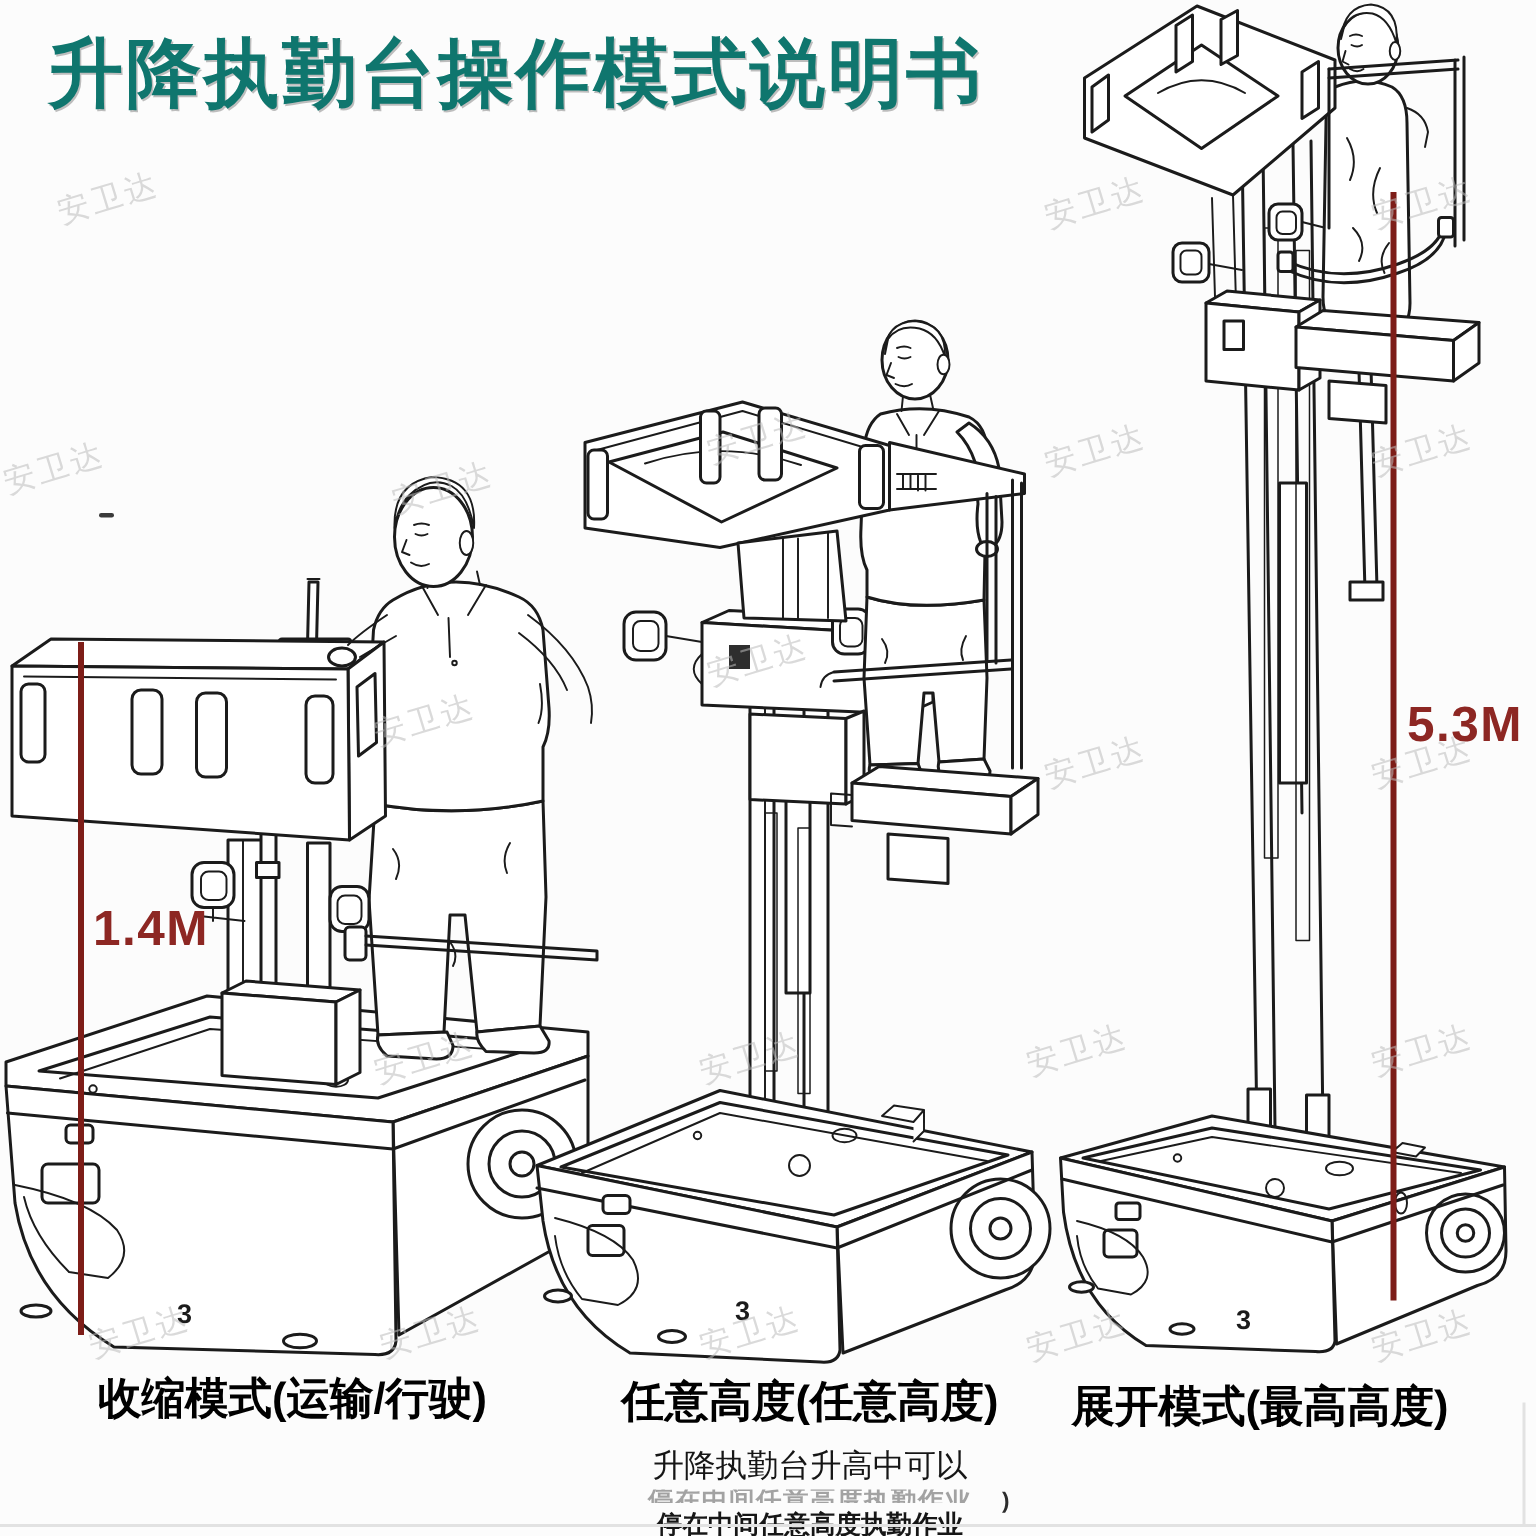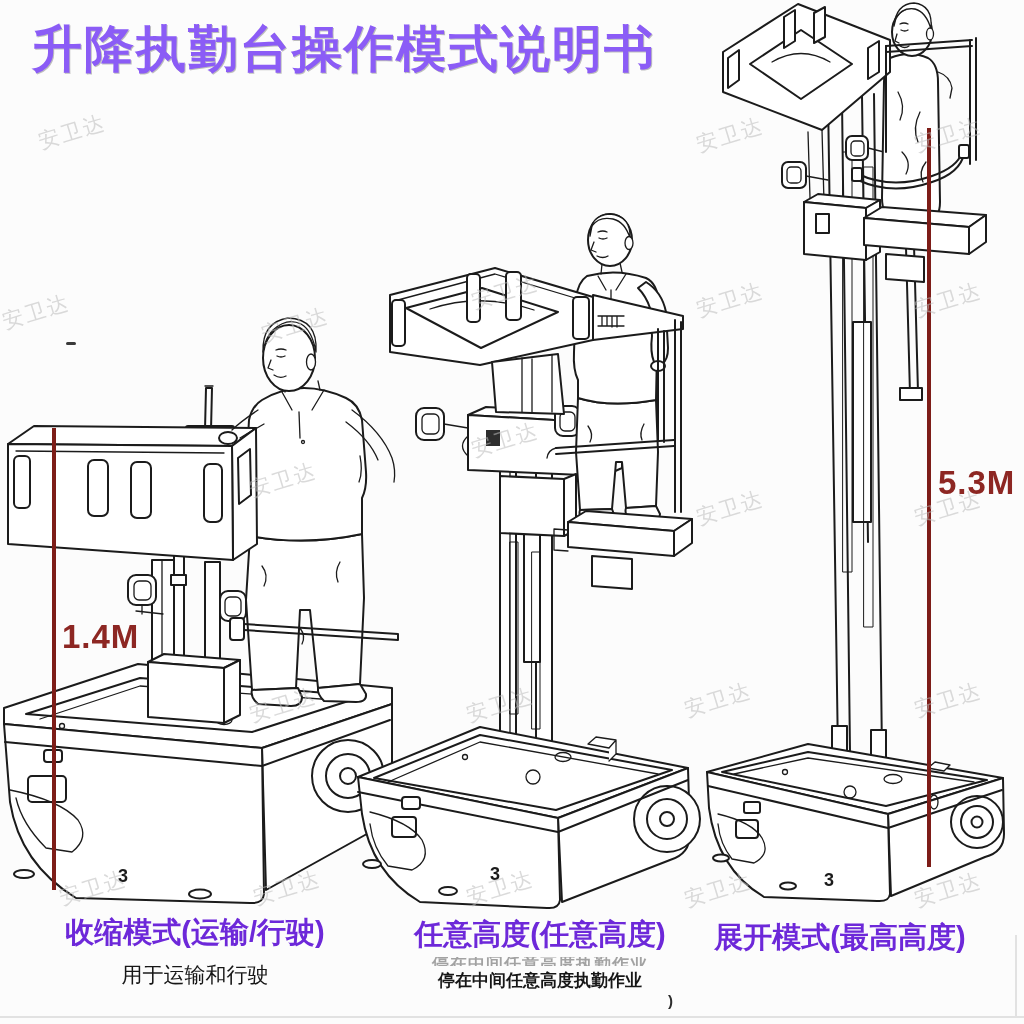--- a/index.html
+++ b/index.html
@@ -6,39 +6,39 @@
   body{
     width:1024px;height:1024px;position:relative;overflow:hidden;
     background:#fcfcfc;
     font-family:"Liberation Sans", sans-serif;
     color:#111;
   }
   .abs{position:absolute;}
   
   .page-title{
     left:32px;top:16px;
-    font-size:50px;font-weight:900;letter-spacing:2px;color:#8b5cf6;
+    font-size:50px;font-weight:900;letter-spacing:2px;color:#0f766e;
     white-space:nowrap;
     text-shadow:1px 1px 0 rgba(0,0,0,.25);
   }
   
   svg{position:absolute;overflow:visible;}
   svg path,svg rect,svg circle,svg ellipse,svg line,svg polyline{
     stroke:#1b1b1b;stroke-width:2;fill:none;stroke-linecap:round;stroke-linejoin:round;
   }
   svg .f{fill:#ffffff;}
   svg .thin{stroke-width:1.3;}
   svg .dk{fill:#2e2e2e;stroke:none;}
   svg text{stroke:none;fill:#1b1b1b;font-weight:bold;font-size:18px;font-family:"Liberation Sans",sans-serif;}
   
   .measure-line{width:3.5px;background:#7d1d18;}
   .measure-label{font-size:33px;font-weight:600;color:#8d2723;letter-spacing:1px;}
   
   .caption{text-align:center;}
-  .caption .cap-title{font-size:29px;font-weight:800;color:#6d28d9;white-space:nowrap;}
+  .caption .cap-title{font-size:29px;font-weight:800;color:#000000;white-space:nowrap;}
   .caption .cap-line{font-size:21px;font-weight:500;margin-top:8px;color:#161616;white-space:nowrap;}
   .caption .cap-line-small{font-size:17px;font-weight:700;margin-top:3px;color:#161616;white-space:nowrap;}
   .ghost-line{height:9px;overflow:hidden;opacity:.38;margin-top:2px;}
   .ghost-line span{display:block;font-size:17px;font-weight:700;transform:translateY(-5px);letter-spacing:1px;}
   
   .wm{
     font-size:21px;letter-spacing:2px;color:#bdbdbd;opacity:.55;
     transform:translate(-50%,-50%) rotate(-17deg);
     white-space:nowrap;pointer-events:none;
   }
@@ -327,21 +327,21 @@
     <rect class="f" x="56" y="800" width="16" height="11" rx="2"></rect>
     <rect class="f" x="48" y="818" width="22" height="18" rx="3"></rect>
     <path class="thin" d="M30,812 Q64,820 74,836 Q83,852 66,861 L44,857 Q32,842 30,822"></path>
     <ellipse class="f" cx="33" cy="856" rx="8" ry="3.5"></ellipse>
     <ellipse class="f" cx="100" cy="884" rx="8" ry="3.5"></ellipse>
     <text x="136" y="884">3</text>
   </g>
 </svg>
 
 <div class="abs measure-line" style="left:52px;top:428px;height:462px"></div>
-<div class="abs measure-label" style="left:62px;top:618px">1.4M</div>
+<div class="abs measure-label" style="left:62px;top:600px">1.4M</div>
 
 <div class="abs measure-line" style="left:927px;top:128px;height:739px"></div>
 <div class="abs measure-label" style="left:938px;top:464px">5.3M</div>
 
 <div>
   <span class="abs wm" style="left:72px;top:132px">安卫达</span>
   <span class="abs wm" style="left:36px;top:312px">安卫达</span>
   <span class="abs wm" style="left:295px;top:325px">安卫达</span>
   <span class="abs wm" style="left:283px;top:480px">安卫达</span>
   <span class="abs wm" style="left:505px;top:292px">安卫达</span>
@@ -358,25 +358,25 @@
   <span class="abs wm" style="left:948px;top:700px">安卫达</span>
   <span class="abs wm" style="left:93px;top:888px">安卫达</span>
   <span class="abs wm" style="left:287px;top:888px">安卫达</span>
   <span class="abs wm" style="left:500px;top:888px">安卫达</span>
   <span class="abs wm" style="left:718px;top:890px">安卫达</span>
   <span class="abs wm" style="left:948px;top:890px">安卫达</span>
 </div>
 
 <div class="abs caption" style="left:30px;top:913px;width:330px">
   <div class="cap-title">收缩模式(运输/行驶)</div>
-  <div class="cap-line">用于运输和行驶</div>
 </div>
 
 <div class="abs caption" style="left:385px;top:915px;width:310px">
   <div class="cap-title">任意高度(任意高度)</div>
+  <div class="cap-line">升降执勤台升高中可以</div>
   <div class="ghost-line">
       <span>停在中间任意高度执勤作业</span>
     </div>
   <div class="cap-line-small">停在中间任意高度执勤作业</div>
 </div>
 
 <div class="abs caption" style="left:690px;top:918px;width:300px">
   <div class="cap-title">展开模式(最高高度)</div>
 </div>
 

